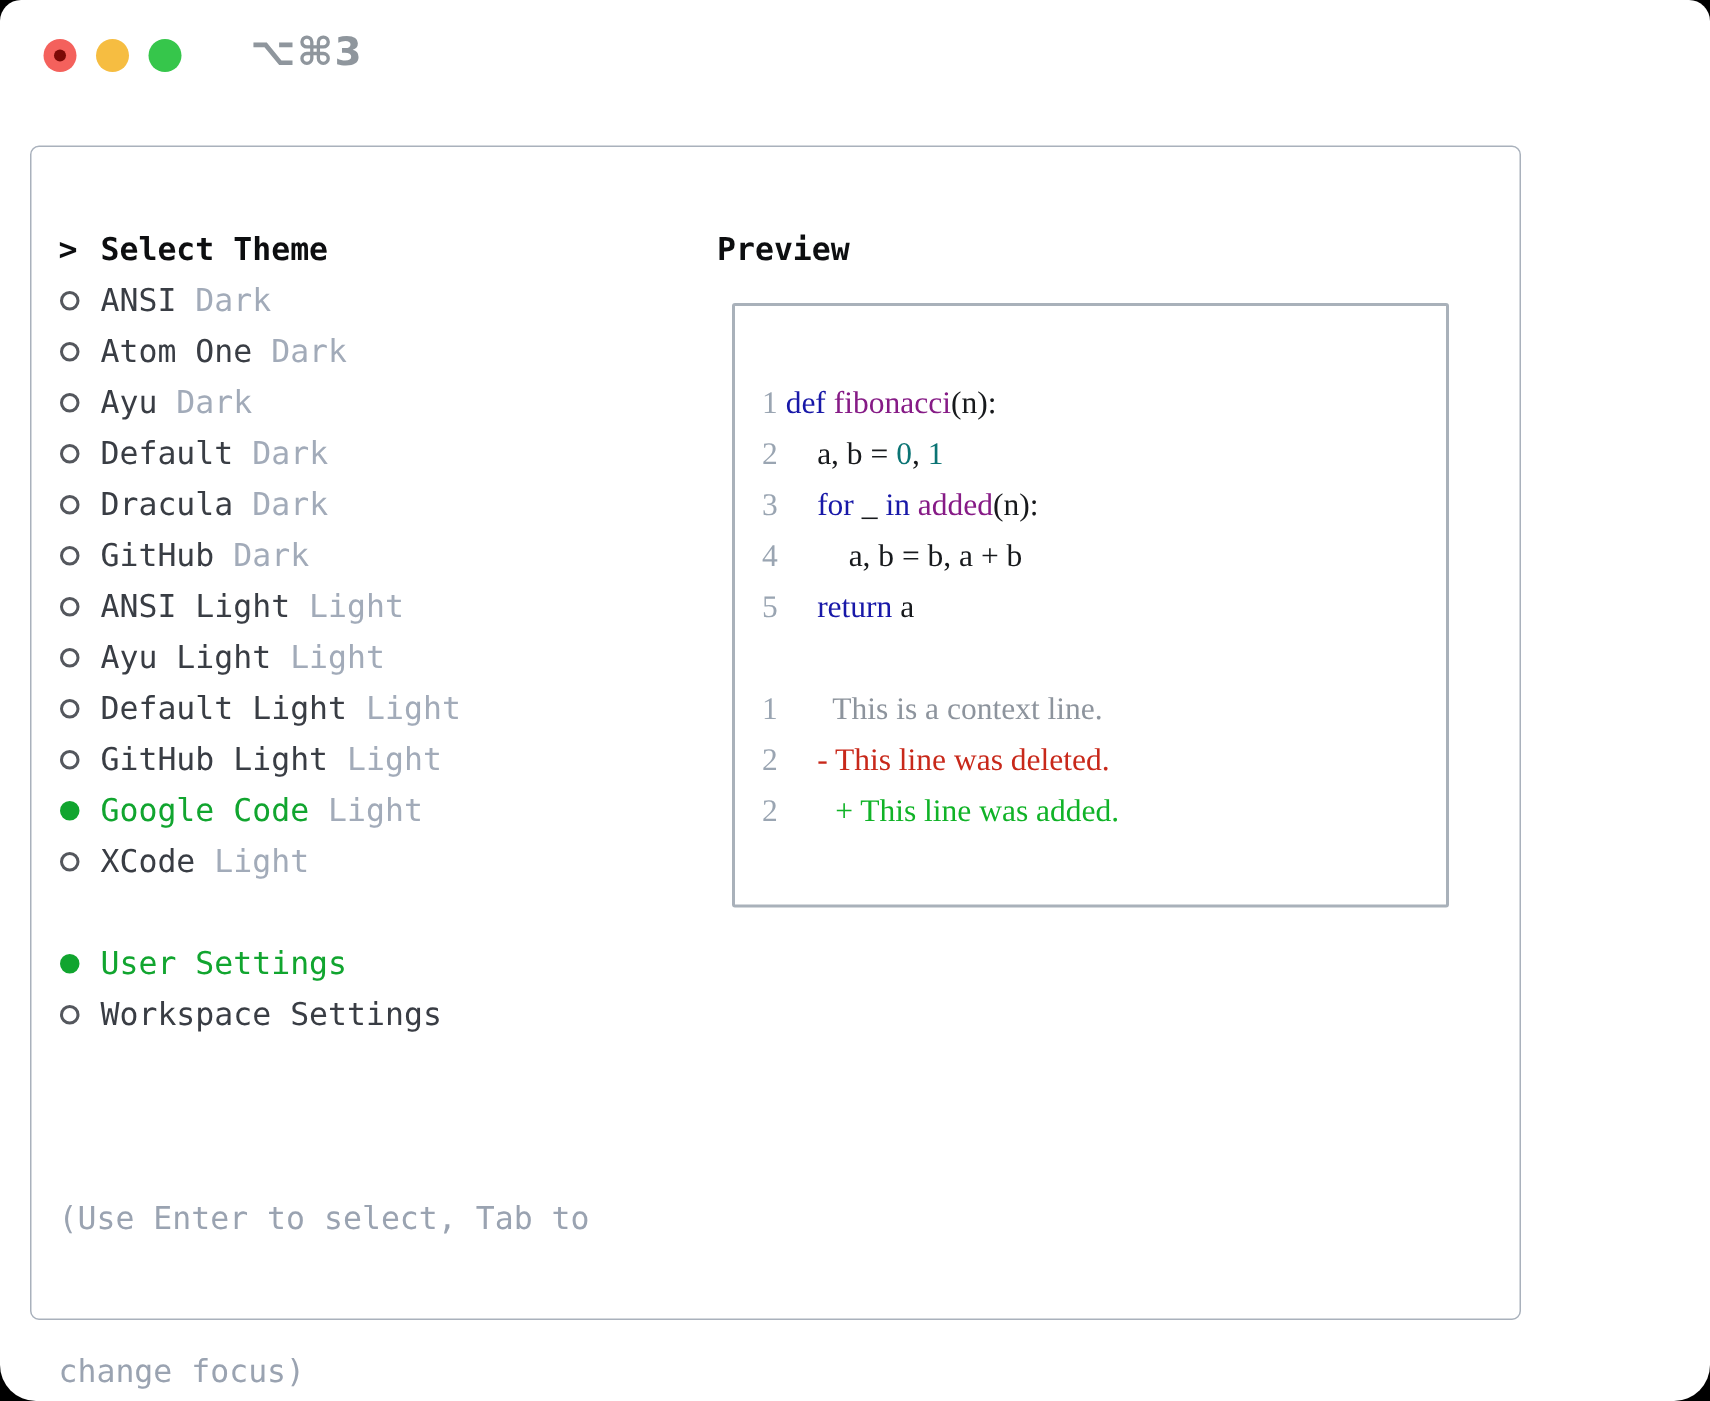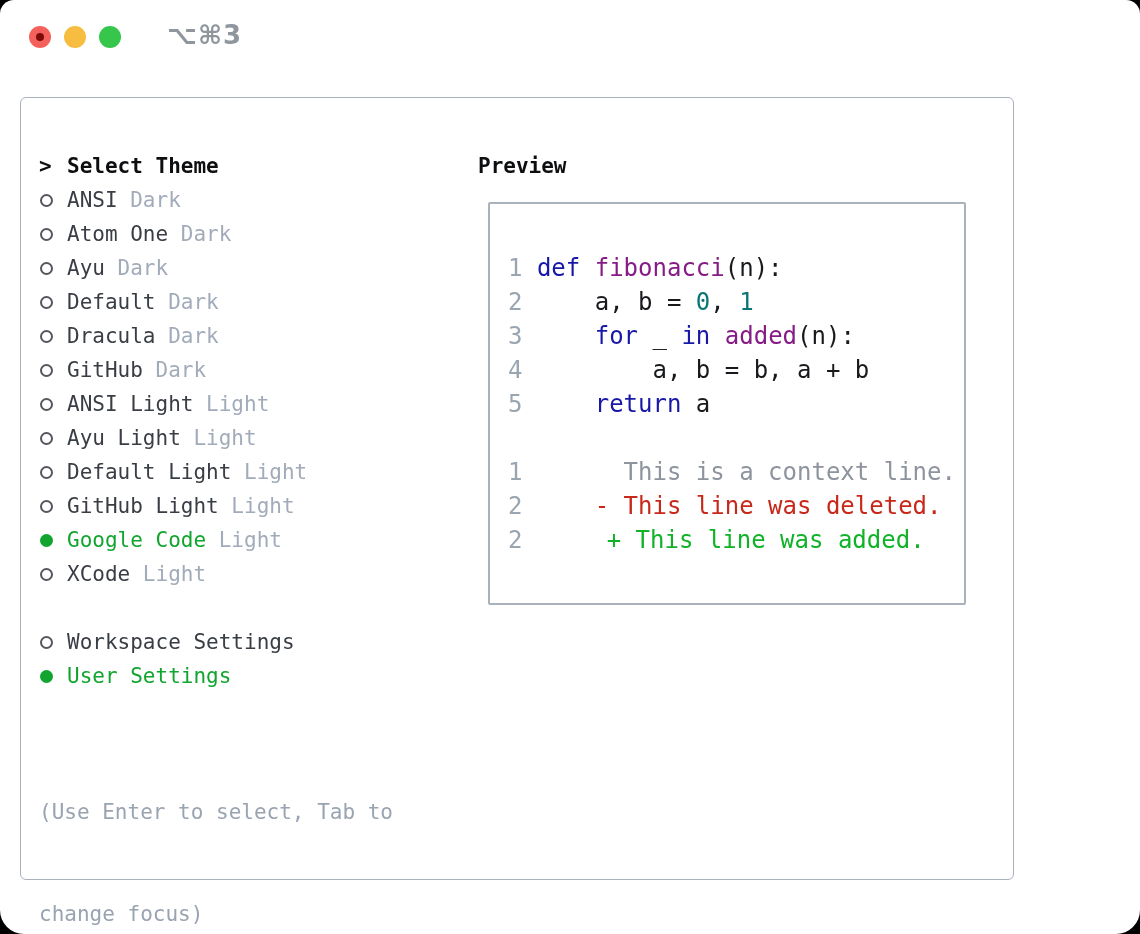--- a/index.html
+++ b/index.html
@@ -37,21 +37,21 @@
   .apply-label{color:var(--heading);}
   .spacer{height:34px;}
   .help{color:var(--muted);font-size:21px;line-height:34px;white-space:pre;}
 
   
   .right-col{position:absolute;left:457px;top:51px;font-size:21px;line-height:34px;}
   .preview-header{height:34px;font-weight:bold;color:var(--heading);}
   .preview-box{margin-top:19px;margin-left:10px;width:478px;height:403px;box-sizing:border-box;
                border:2px solid var(--preview_border);border-radius:2px;background:#fff;
                padding:47px 0 0 18px;overflow:hidden;}
-  .code-line{height:34px;white-space:pre;font-size:24px;line-height:34px;}
+  .code-line{height:34px;white-space:pre;font-size:21px;line-height:34px;font-family:Liberation Serif, serif;}
   .seg-ln{color:var(--line_number);}
   .seg-kw{color:var(--keyword);}
   .seg-fn{color:var(--function);}
   .seg-num{color:var(--number);}
   .seg-pl{color:var(--plain);}
   .seg-ctx{color:var(--context);text-align:right;}
   .seg-del{color:var(--deleted);}
   .seg-add{color:var(--added);margin-left:12px;}
 </style>
 </head>
@@ -87,22 +87,22 @@
             <div class="row"><span class="prefix"><span class="radio"></span></span><span class="theme-name">Default Light</span><span class="option-tag">Light</span></div>
             <div class="row"><span class="prefix"><span class="radio"></span></span><span class="theme-name">GitHub Light</span><span class="option-tag">Light</span></div>
             <div class="row"><span class="prefix"><span class="radio on"></span></span><span class="theme-name on">Google Code</span><span class="option-tag">Light</span></div>
             <div class="row"><span class="prefix"><span class="radio"></span></span><span class="theme-name">XCode</span><span class="option-tag">Light</span></div>
           </div>
 
         <div class="spacer"></div>
 
 
         <div id="apply-list">
+            <div class="row"><span class="prefix"><span class="radio on"></span></span><span class="theme-name on">User Settings</span></div>
             <div class="row"><span class="prefix"><span class="radio"></span></span><span class="theme-name">Workspace Settings</span></div>
-            <div class="row"><span class="prefix"><span class="radio on"></span></span><span class="theme-name on">User Settings</span></div>
           </div>
 
         <div class="spacer"></div>
 
         <div class="help">
           <div>(Use Enter to select, Tab to</div>
           <div>change focus)</div>
         </div>
       </div>
 

